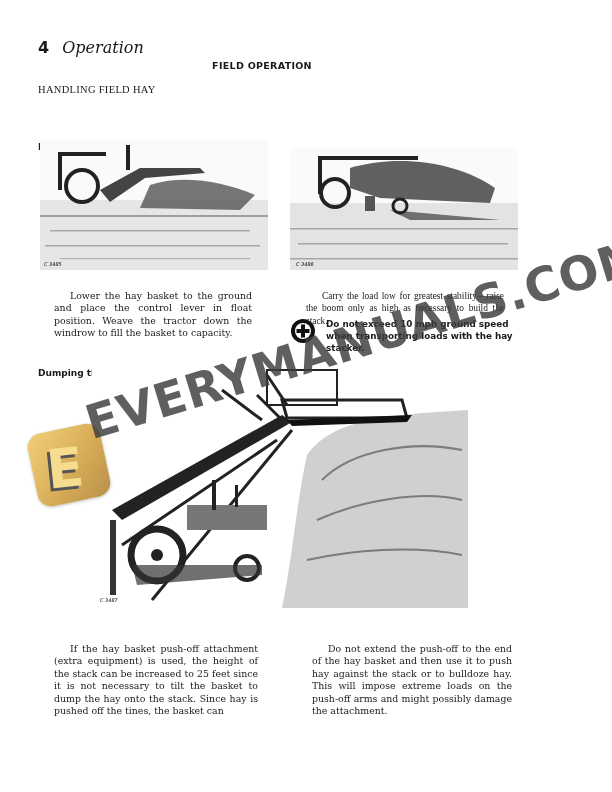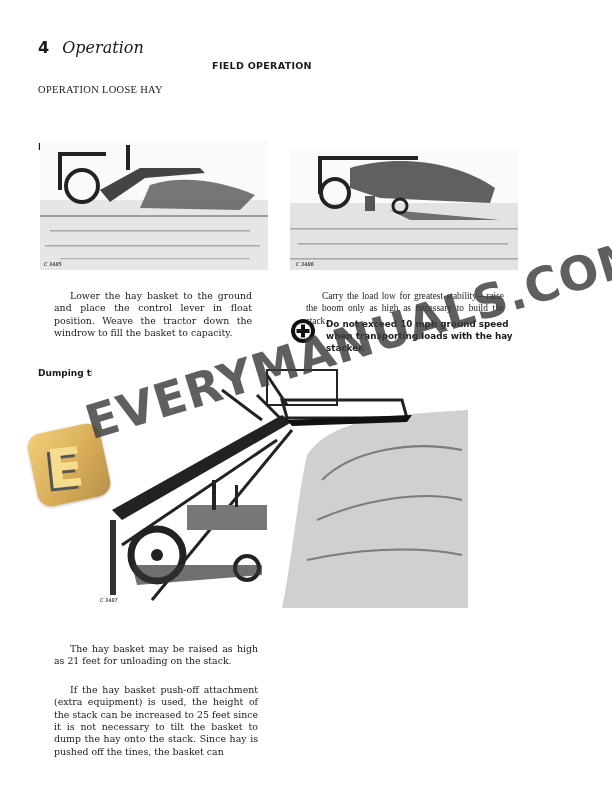--- a/index.html
+++ b/index.html
@@ -27,21 +27,21 @@
       color: rgba(60,60,60,0.82); transform: rotate(-17deg); transform-origin: left bottom; letter-spacing: 1px; white-space: nowrap; }
   </style>
 </head>
 <body>
 
 <div class="abs page-header">
   <span class="num">4</span>
   <span class="sec">Operation</span>
 </div>
 <div class="abs title">FIELD OPERATION</div>
-<div class="abs h-serif">OPERATION LOOSE HAY</div>
+<div class="abs h-serif">HANDLING FIELD HAY</div>
 <div class="abs h-sans" style="left:38px; top:106px;">Filling Hay Basket</div>
 
 <div class="abs photo" style="left:40px; top:140px; width:228px; height:130px;">
   <svg width="228" height="130" viewBox="0 0 228 130">
     <rect x="0" y="60" width="228" height="70" fill="#e6e6e6"></rect>
     <g fill="#333">
       <rect x="0" y="75" width="228" height="2" opacity="0.4"></rect>
       <rect x="10" y="90" width="200" height="1.5" opacity="0.35"></rect>
       <rect x="5" y="105" width="215" height="1.5" opacity="0.35"></rect>
       <rect x="20" y="118" width="190" height="1.2" opacity="0.3"></rect>
@@ -112,22 +112,22 @@
     <rect x="143" y="125" width="3" height="22" fill="#222"></rect>
     <circle cx="65" cy="195" r="26" fill="none" stroke="#222" stroke-width="7"></circle>
     <circle cx="65" cy="195" r="6" fill="#222"></circle>
     <circle cx="155" cy="208" r="12" fill="none" stroke="#222" stroke-width="4"></circle>
     <path d="M40 205 L170 205 L170 215 L45 225 Z" fill="#333" opacity="0.7"></path>
     <text x="8" y="242" class="caption-code">C 3487</text>
   </svg>
 </div>
 
 <div class="abs body-text" style="left:38px; top:627px; width:236px;">
-  <p>The hay basket may be raised as high as 21 feet for unloading on the stack.</p>
   <p id="pushoff">If the hay basket push-off attachment (extra equipment) is used, the height of the stack can be increased to 25 feet since it is not necessary to tilt the basket to dump the hay onto the stack. Since hay is pushed off the tines, the basket can</p>
 </div>
 <div class="abs body-text" style="left:296px; top:627px; width:232px;">
+  <p>Do not extend the push-off to the end of the hay basket and then use it to push hay against the stack or to bulldoze hay. This will impose extreme loads on the push-off arms and might possibly damage the attachment.</p>
 </div>
 
 <div class="abs wm-logo">
   <span class="glyph">E</span>
 </div>
 <div class="abs wm-text">EVERYMANUALS.COM</div>
 
 </body></html>

